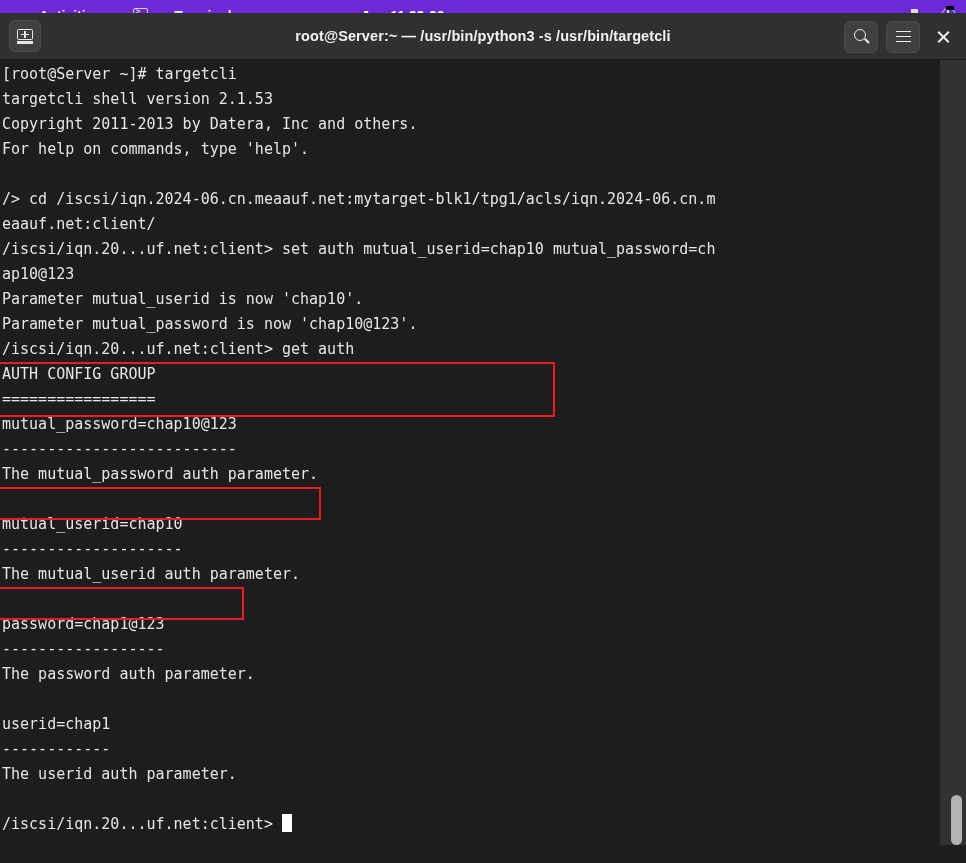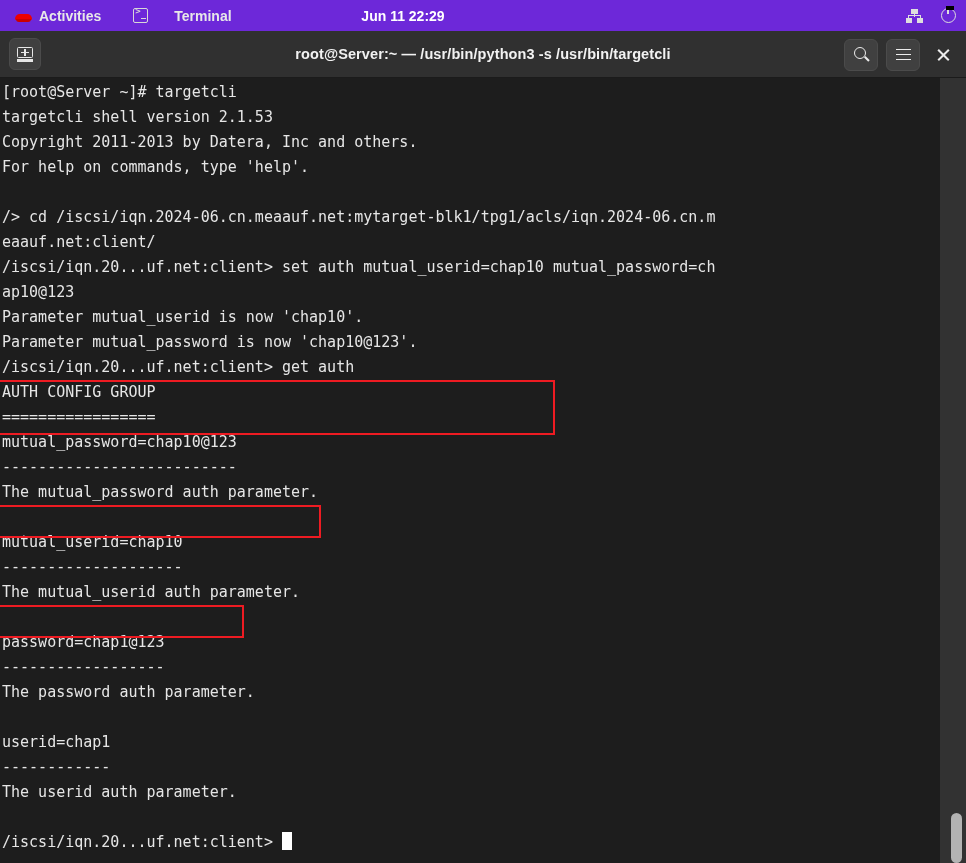--- a/index.html
+++ b/index.html
@@ -82,21 +82,21 @@
     content: ""; position: absolute; left: 5.1px; top: -3px;
     width: 1.8px; height: 8px; background: #dedede;
   }
   .power-glyph::after {
     content: ""; position: absolute; left: 3.5px; top: -3.5px;
     width: 8px; height: 4px; background: #000;
   }
 
   
   #window {
-    position: absolute; top: 31px; left: 0;
+    position: absolute; top: 13px; left: 0;
     width: 966px; height: 832px;
     background: #1d1d1d;
   }
   #titlebar {
     position: relative;
     height: 47px; width: 966px;
     background: #303030;
     border-bottom: 1px solid #1b1b1b;
     display: flex; align-items: center;
   }

